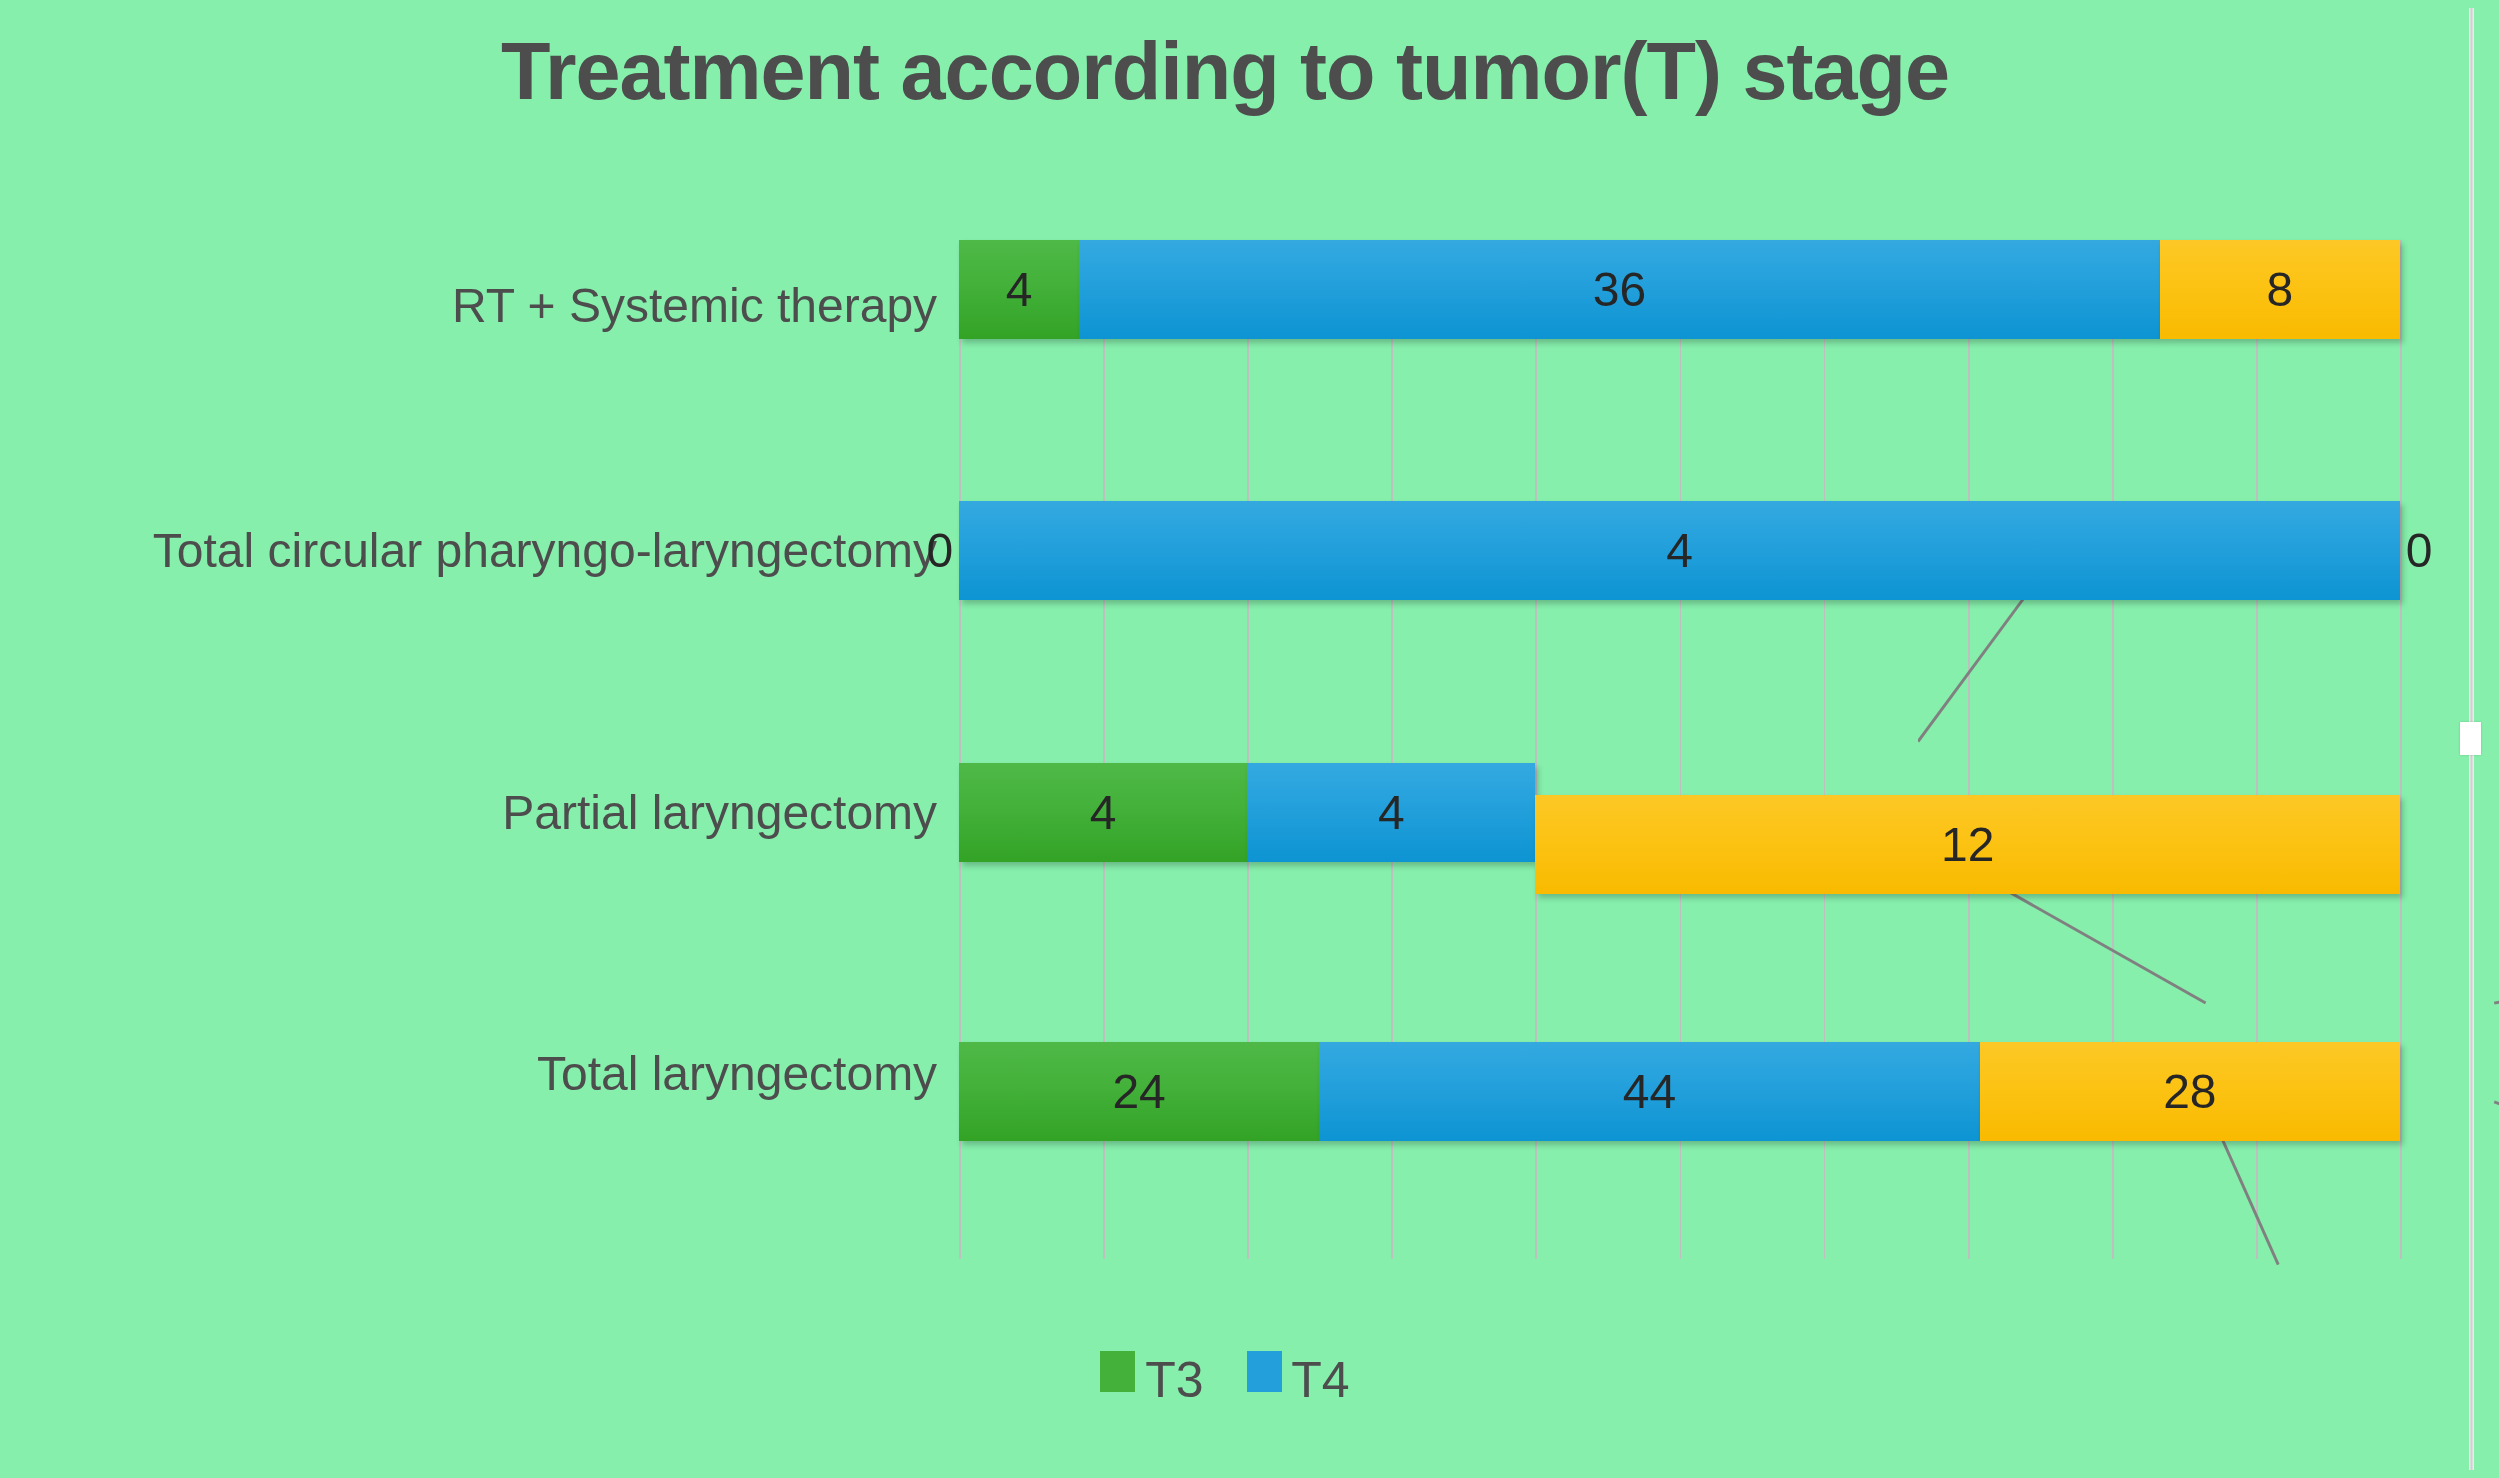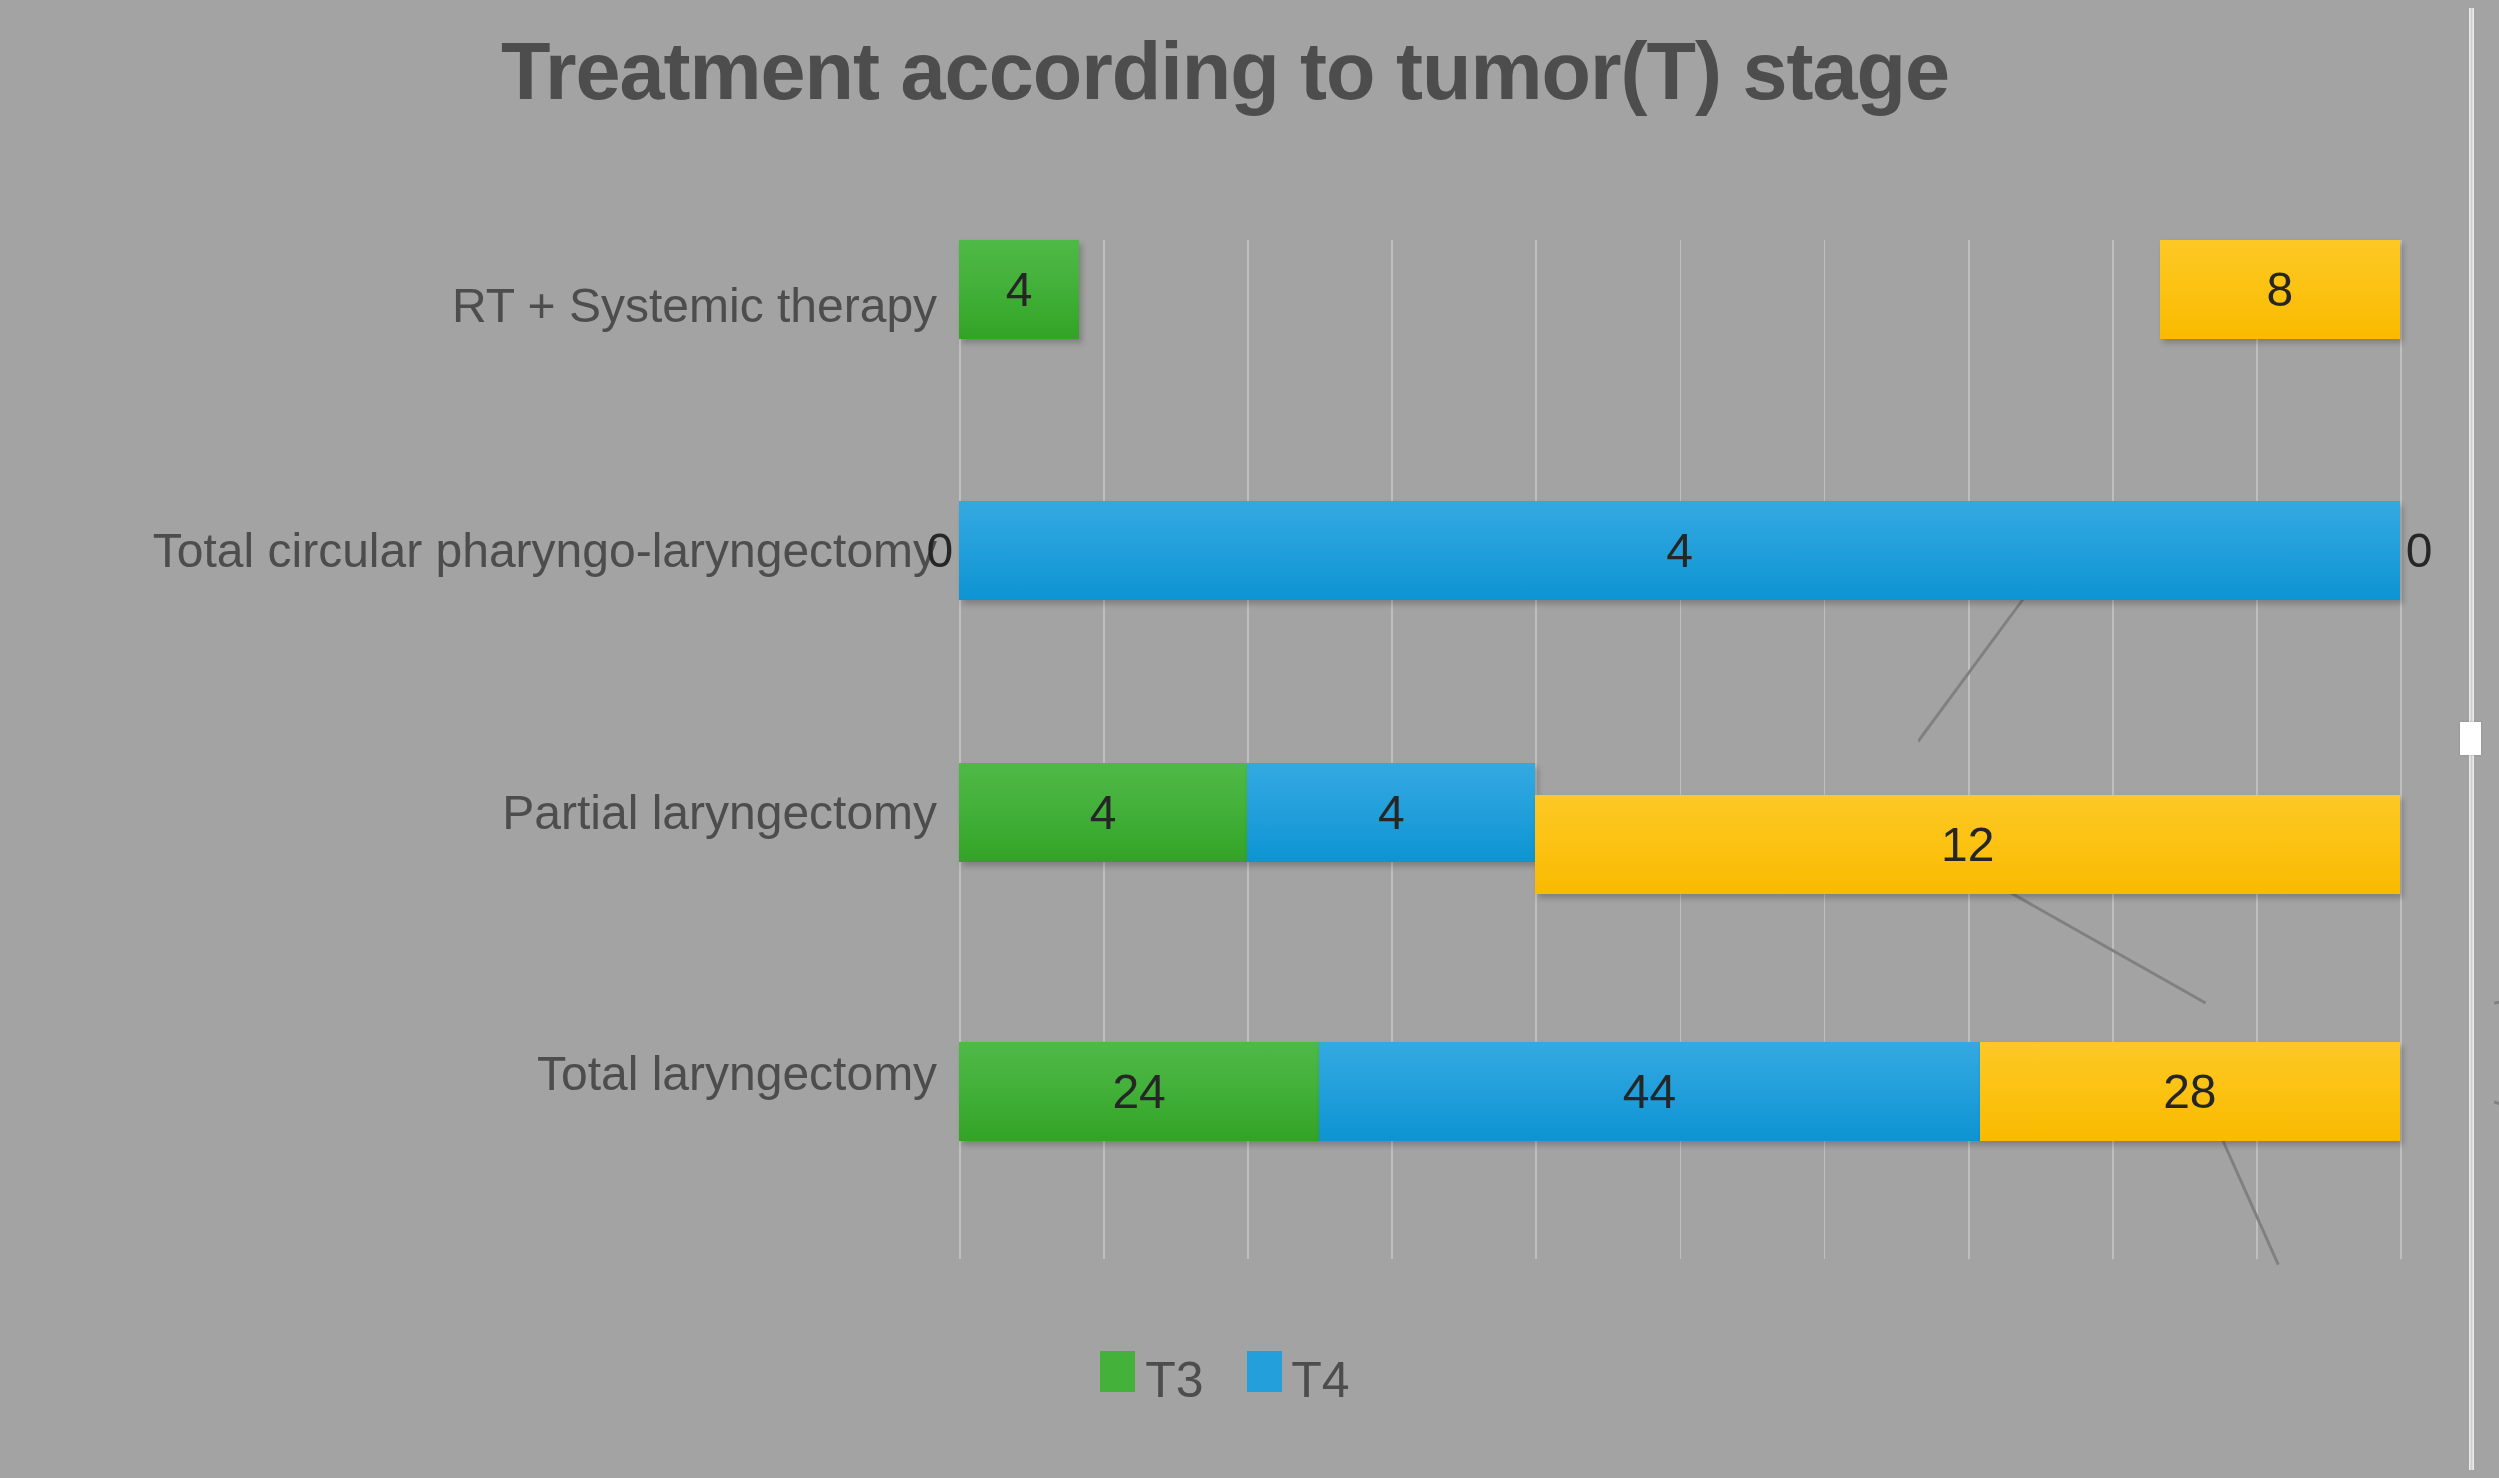--- a/index.html
+++ b/index.html
@@ -7,21 +7,21 @@
     width:2500px;height:1479px;
     font-family:"Liberation Sans", sans-serif;
     color:#404040;
     overflow:hidden;
     position:relative;
   }
 
   
   #figure{
     position:absolute;left:0;top:0;width:2500px;height:1479px;
-    background:#a3a3a3;
+    background:#86efac;
   }
 
   
   #chart-title{
     position:absolute;
     left:0;top:25px;width:2450px;
     text-align:center;
     font-size:81px;
     font-weight:bold;
     letter-spacing:-1px;
@@ -154,20 +154,23 @@
       <line x1="1488" y1="372" x2="595" y2="540" stroke="#808080" stroke-width="3"></line>
 
       <line x1="297" y1="642" x2="372" y2="810" stroke="#808080" stroke-width="3"></line>
       <line x1="595" y1="642" x2="1055" y2="810" stroke="#808080" stroke-width="3"></line>
     </svg>
 
     <div class="cat-row" style="top:0px;">
       <div class="bar t3 shadow" style="left:0%;     width:8.33%;">
         <span class="bar-label">4</span>
       </div>
+      <div class="bar t4 shadow" style="left:8.33%;  width:75%;">
+        <span class="bar-label">36</span>
+      </div>
       <div class="bar t12 shadow" style="left:83.33%; width:16.67%;">
         <span class="bar-label">8</span>
       </div>
     </div>
 
     <div class="cat-row" style="top:261px;">
       <div class="bar t3" style="left:0%; width:0%;">
         <span class="bar-label outside-left">0</span>
       </div>
       <div class="bar t4 shadow" style="left:0%; width:100%;">

